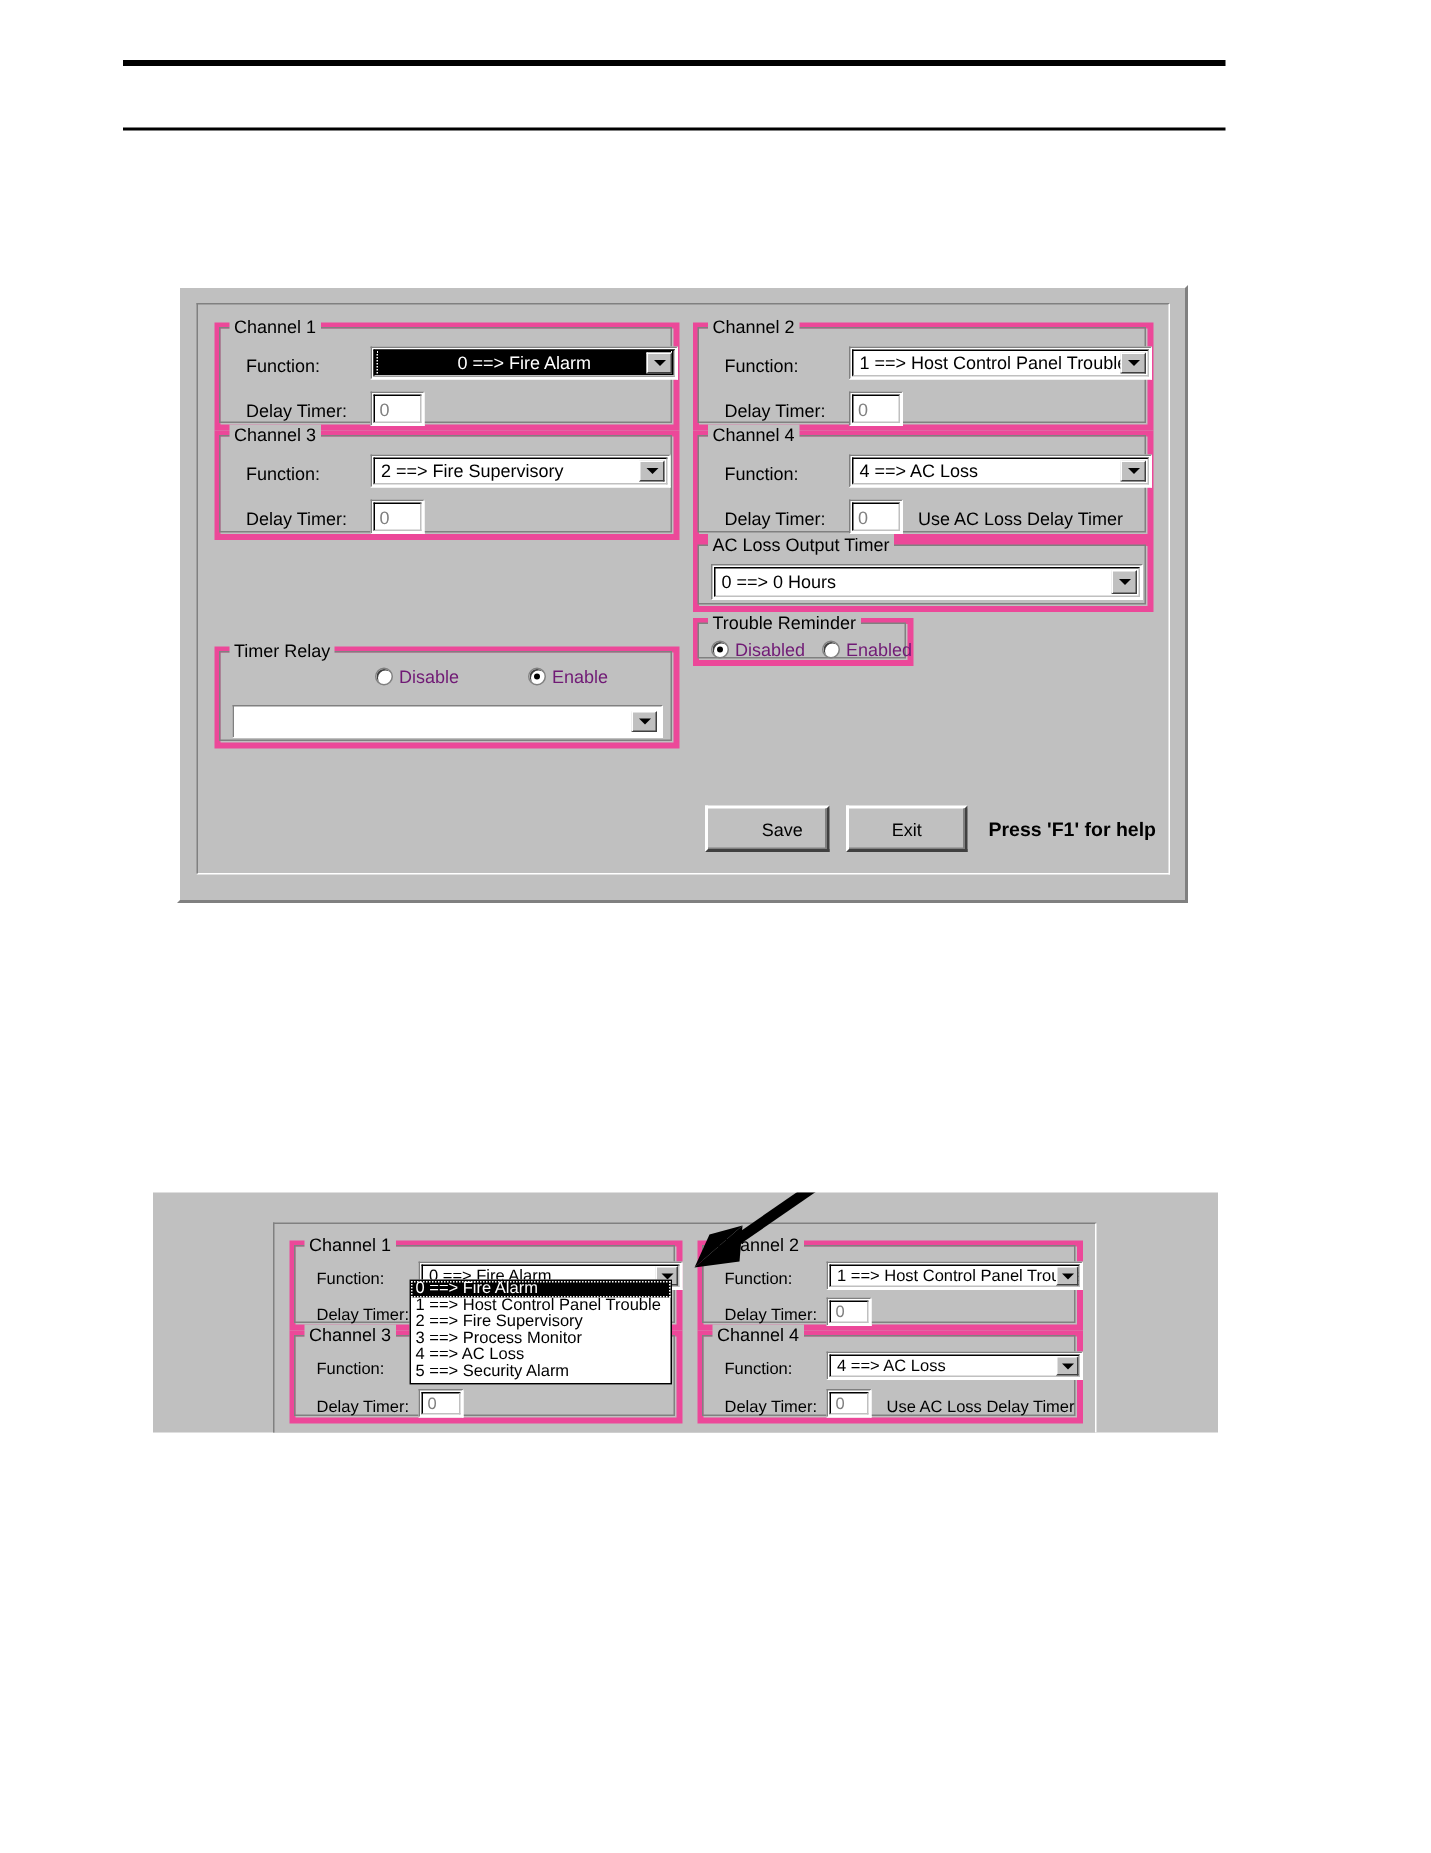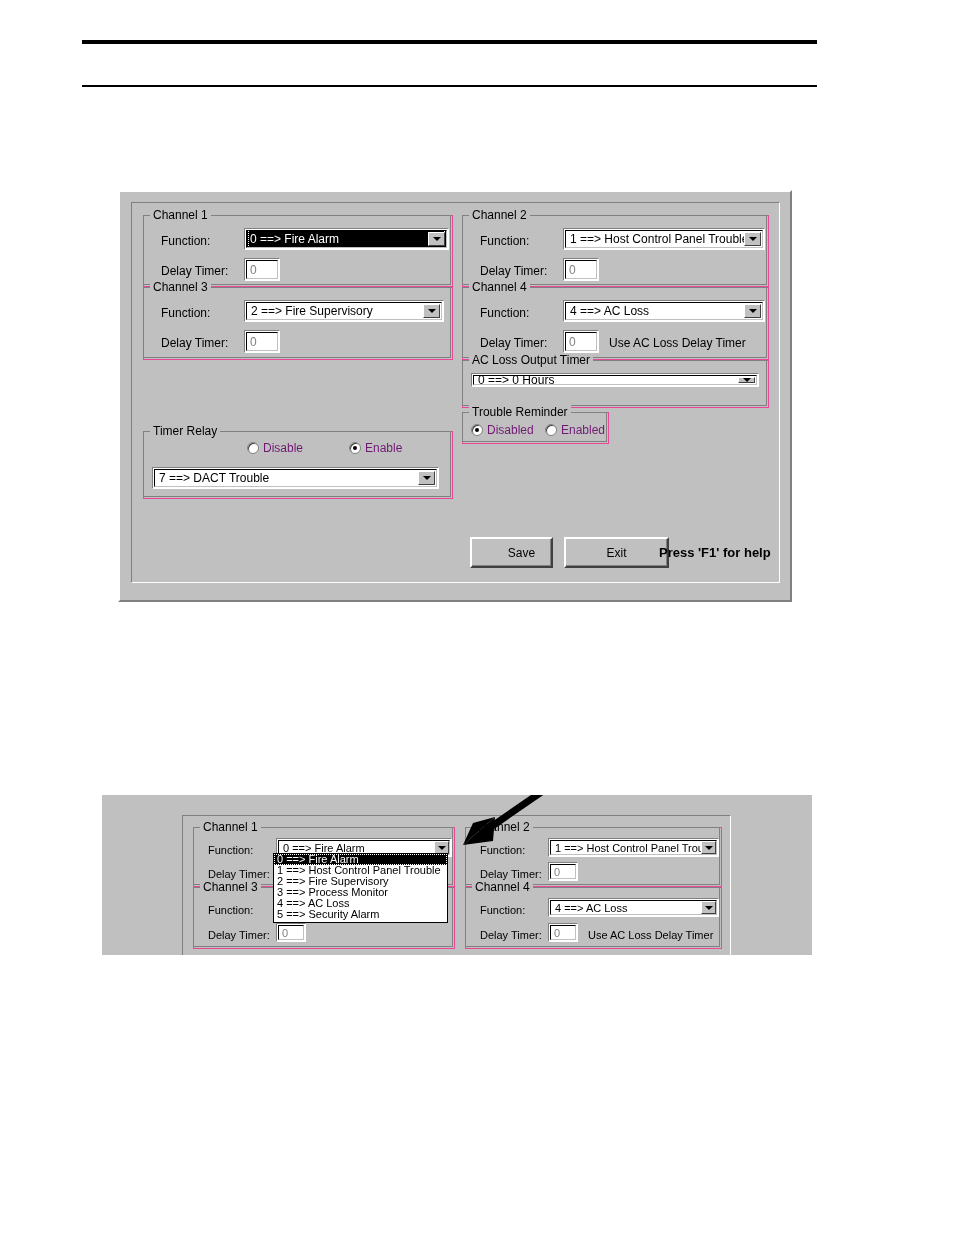--- a/index.html
+++ b/index.html
@@ -49,22 +49,23 @@
     border-top: 1px solid #808080;
     border-left: 1px solid #808080;
     border-right: 1px solid #ffffff;
     border-bottom: 1px solid #ffffff;
     box-sizing: border-box;
   }
 
   
   .group {
     position: absolute;
-    border: 1px solid #ec4899;
-    box-sizing: border-box;
+    border: 4px solid #ec4899;
+    box-sizing: border-box;
+    text-align: center;
   }
   .group::before {
     content: "";
     position: absolute;
     left: -1px; top: -1px; right: 1px; bottom: 1px;
     border: 1px solid #808080;
     pointer-events: none;
   }
   .group-title {
     position: absolute;
@@ -351,21 +352,21 @@
       <div class="field" style="left:100px; top:42px; width:36px; height:23px;">
         <div class="field-inner">
           <span class="field-text">0</span>
         </div>
       </div>
       <span class="lbl" style="left:146px; top:48px;">Use AC Loss Delay Timer</span>
     </div>
 
     <div class="group" style="left:330px; top:157px; width:307px; height:48px;">
       <span class="group-title">AC Loss Output Timer</span>
-      <div class="combo" style="left:8px; top:12px; width:288px; height:14px;">
+      <div class="combo" style="left:8px; top:12px; width:288px; height:24px;">
         <div class="combo-inner">
           <span class="combo-text">0 ==&gt; 0 Hours</span>
         </div>
         <div class="combo-btn"></div>
       </div>
     </div>
 
     <div class="group" style="left:330px; top:209px; width:147px; height:32px;">
       <span class="group-title">Trouble Reminder</span>
       <span class="radio checked" style="left:8px; top:10px;">
@@ -378,31 +379,28 @@
 
     <div class="group" style="left:11px; top:228px; width:310px; height:68px;">
       <span class="group-title">Timer Relay</span>
       <span class="radio" style="left:103px; top:9px;">
         <span class="dot"></span><span>Disable</span>
       </span>
       <span class="radio checked" style="left:205px; top:9px;">
         <span class="dot"></span><span>Enable</span>
       </span>
       <div class="combo" style="left:8px; top:35px; width:287px; height:22px;">
-        <div class="combo-inner">
-          <span class="combo-text">7 ==&gt; DACT Trouble</span>
-        </div>
         <div class="combo-btn"></div>
       </div>
     </div>
 
     <div class="btn" style="left:338px; top:334px; width:83px; height:31px;padding-left:20px;">
       <span>Save</span>
     </div>
-    <div class="btn" style="left:432px; top:334px; width:105px; height:31px;">
+    <div class="btn" style="left:432px; top:334px; width:81px; height:31px;">
       <span>Exit</span>
     </div>
     <span class="lbl lbl-bold" style="left:527px; top:343px; font-size:13px;">Press 'F1' for help</span>
 
   </div>
 </div>
 
 <div style="position:absolute; left:102px; top:795px; width:710px; height:160px; background:#c0c0c0; overflow:hidden;">
 
   <div class="client" style="left:80px; top:20px; width:549px; height:145px;">

